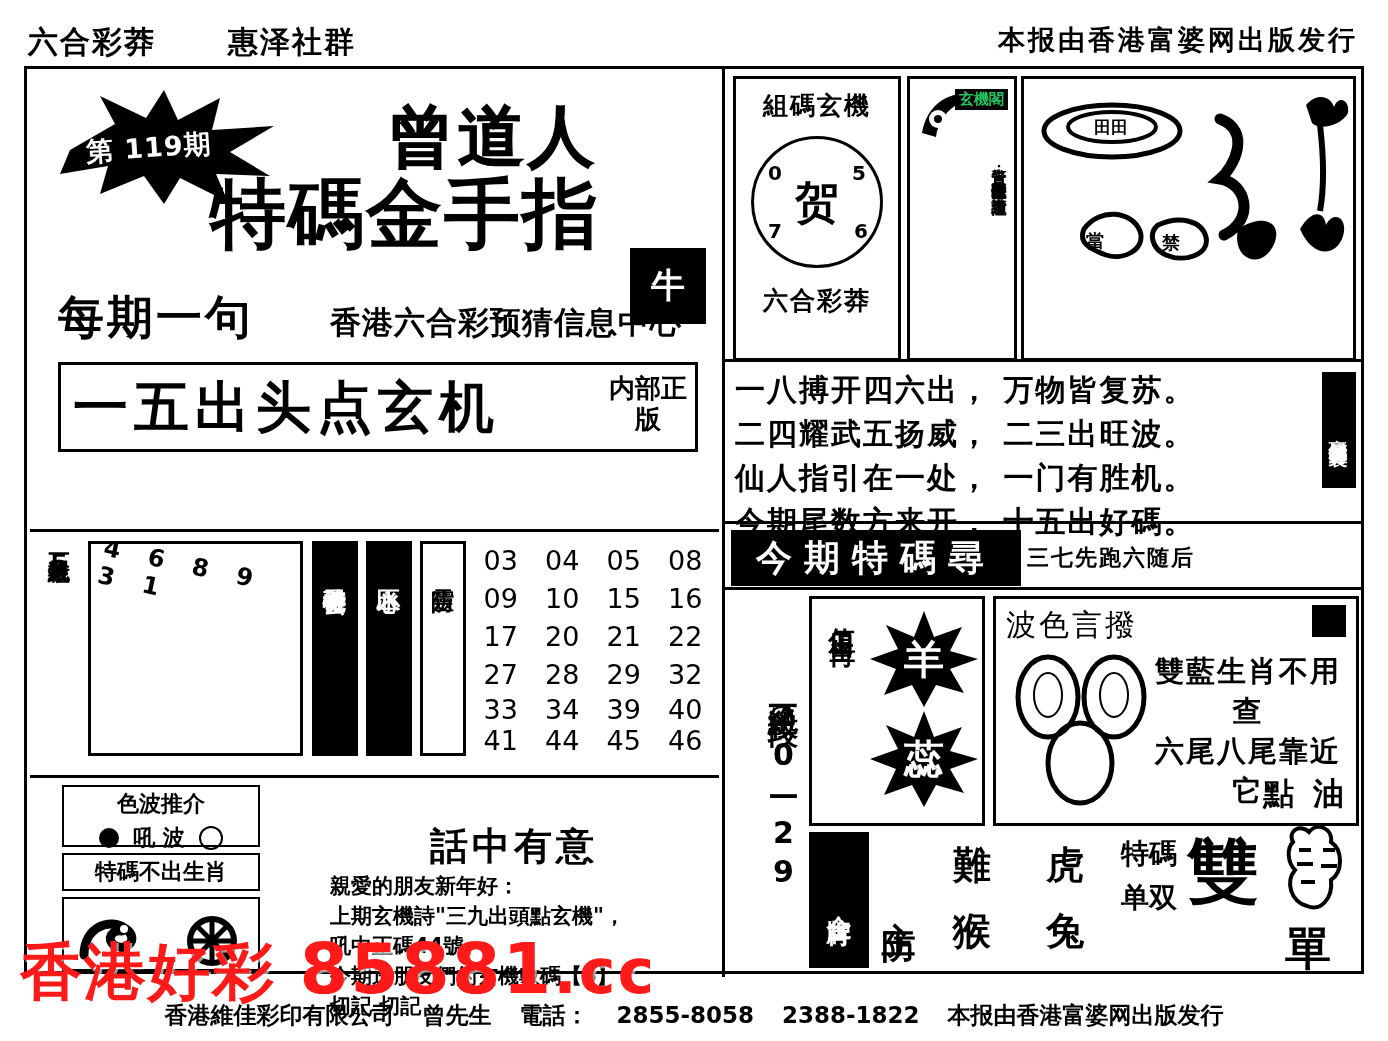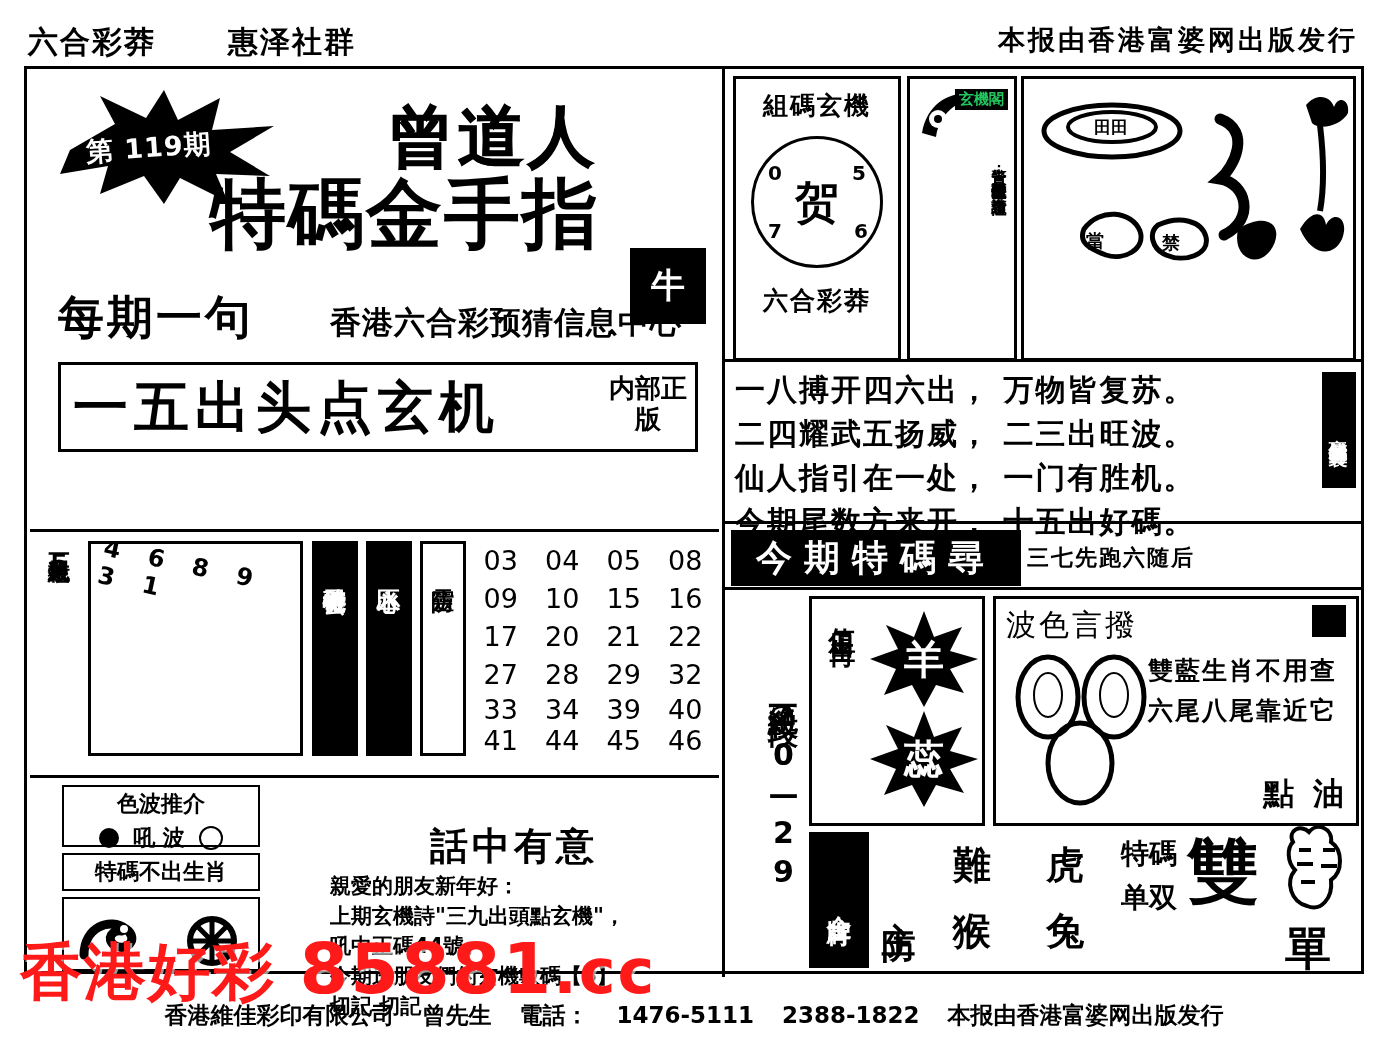--- a/index.html
+++ b/index.html
@@ -253,21 +253,21 @@
   .bose{
     position:absolute;left:268px;top:524px;width:366px;height:230px;
     border:3px solid #000;box-sizing:border-box;
   }
   .bose-title{
     position:absolute;left:10px;top:6px;font-size:30px;font-weight:normal;letter-spacing:3px;
   }
   .bose-blk{position:absolute;right:10px;top:6px;width:34px;height:32px;background:#000;}
   .bose-lines{
     position:absolute;right:8px;top:52px;width:200px;
-    font-size:25px;font-weight:bold;line-height:40px;letter-spacing:2px;text-align:left;
+    font-size:29px;font-weight:bold;line-height:40px;letter-spacing:2px;text-align:center;
   }
   .bose-bottom{
     position:absolute;right:8px;bottom:8px;font-size:31px;font-weight:bold;letter-spacing:4px;
   }
   .eggs{position:absolute;left:8px;top:50px;width:160px;height:160px;}
 
   .jpx{
     position:absolute;left:84px;top:760px;width:60px;height:136px;
     border:3px solid #000;box-sizing:border-box;background:#000;color:#fff;
     font-size:25px;font-weight:bold;writing-mode:vertical-rl;text-orientation:upright;
@@ -552,17 +552,17 @@
 
   <div class="wm">
     <span>香港好彩</span>
     <span class="num">85881</span><span>.cc</span>
   </div>
 
   <div class="footer">
     <span>香港維佳彩印有限公司</span>
     <span>曾先生</span>
     <span>電話：</span>
-    <span>1476-5111</span>
+    <span>2855-8058</span>
     <span>2388-1822</span>
     <span>本报由香港富婆网出版发行</span>
   </div>
 </div>
 
 </body></html>

